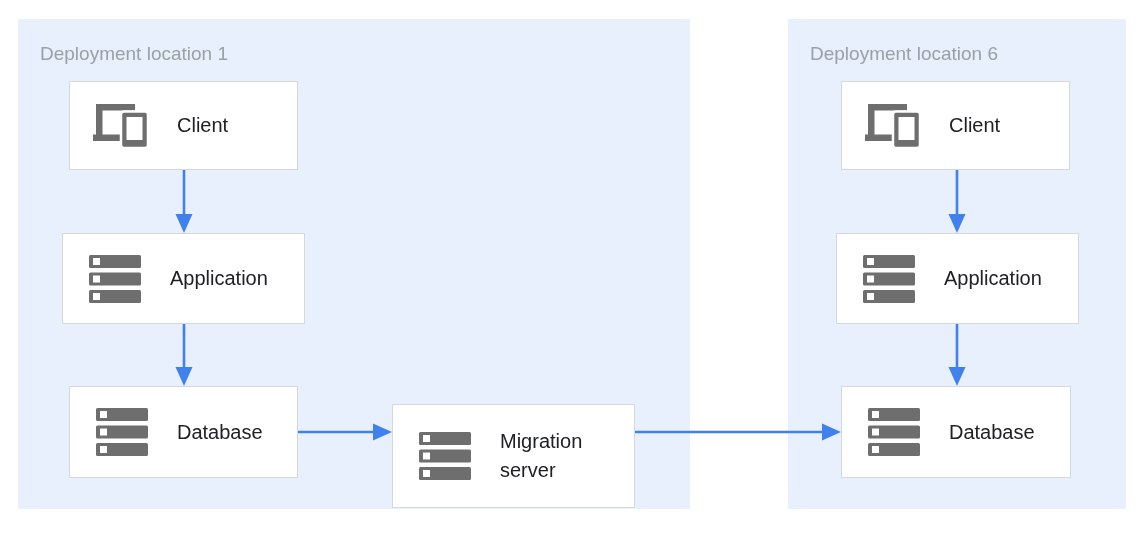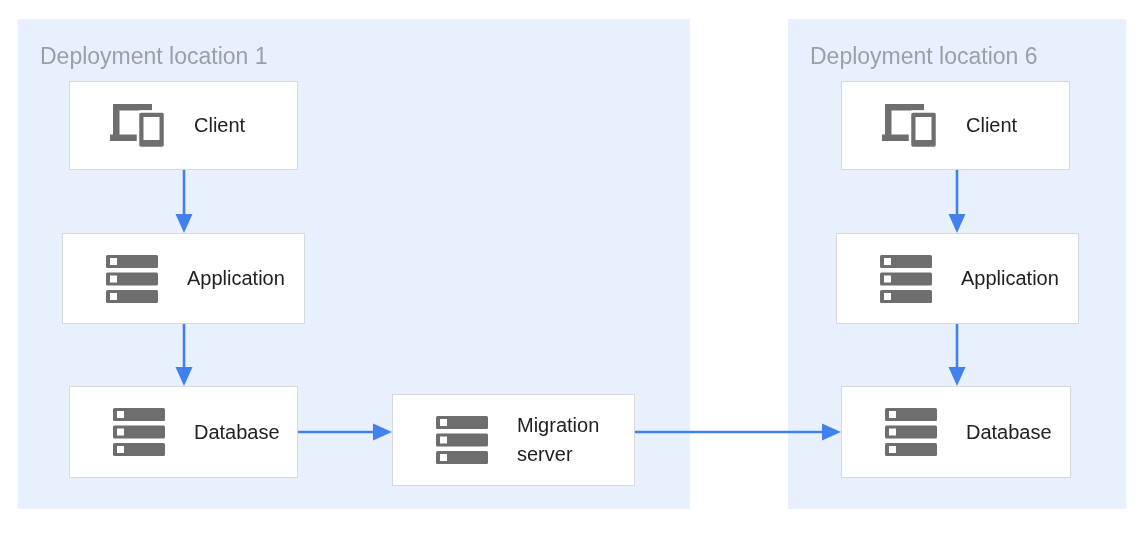--- a/index.html
+++ b/index.html
@@ -20,60 +20,60 @@
     top: 19px;
     height: 490px;
     background: #e8f0fe;
   }
   .region-1 { left: 18px;  width: 672px; }
   .region-2 { left: 788px; width: 338px; }
   .region-label {
     position: absolute;
     top: 24px;
     left: 22px;
-    font-size: 23px;
+    font-size: 19px;
     line-height: 1.2;
     color: #9aa0a6;
     white-space: nowrap;
   }
   .edges {
     position: absolute;
     left: 0;
     top: 0;
     pointer-events: none;
   }
   .edges line    { stroke: #4181ee; stroke-width: 2.6px; }
   .edges polygon { fill: #4181ee; }
   .node {
     position: absolute;
     background: #ffffff;
     border: 1px solid #d6d8da;
     box-sizing: border-box;
     display: flex;
     align-items: center;
-    padding-left: 39px;
+    padding-left: 22px;
   }
   .node .icon {
     flex: 0 0 auto;
     display: flex;
     align-items: center;
     justify-content: center;
     width: 60px;
     margin-right: 25px;
   }
   .node-label {
     font-size: 20px;
     line-height: 1.45;
     color: #202124;
     max-width: 130px;
   }
   .node-client-1      { left: 69px;  top: 81px;  width: 229px; height: 89px; }
   .node-application-1 { left: 62px;  top: 233px; width: 243px; height: 91px; }
   .node-database-1    { left: 69px;  top: 386px; width: 229px; height: 92px; }
-  .node-migration     { left: 392px; top: 394px; width: 243px; height: 92px; }
+  .node-migration     { left: 392px; top: 404px; width: 243px; height: 104px; }
   .node-client-2      { left: 841px; top: 81px;  width: 229px; height: 89px; }
   .node-application-2 { left: 836px; top: 233px; width: 243px; height: 91px; }
   .node-database-2    { left: 841px; top: 386px; width: 230px; height: 92px; }
 </style>
 </head>
 <body>
 
 <div class="canvas">
 
   <div class="region region-1">

